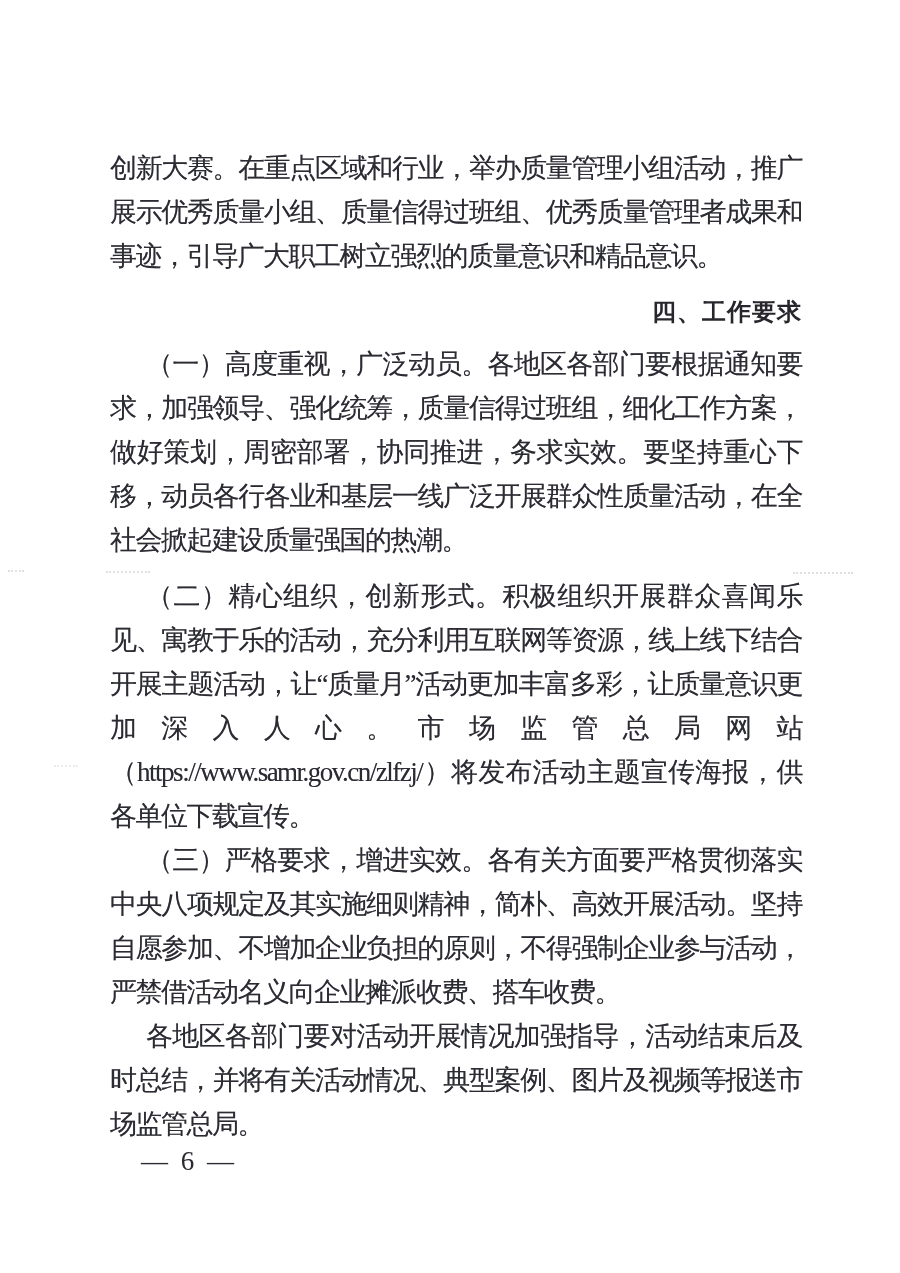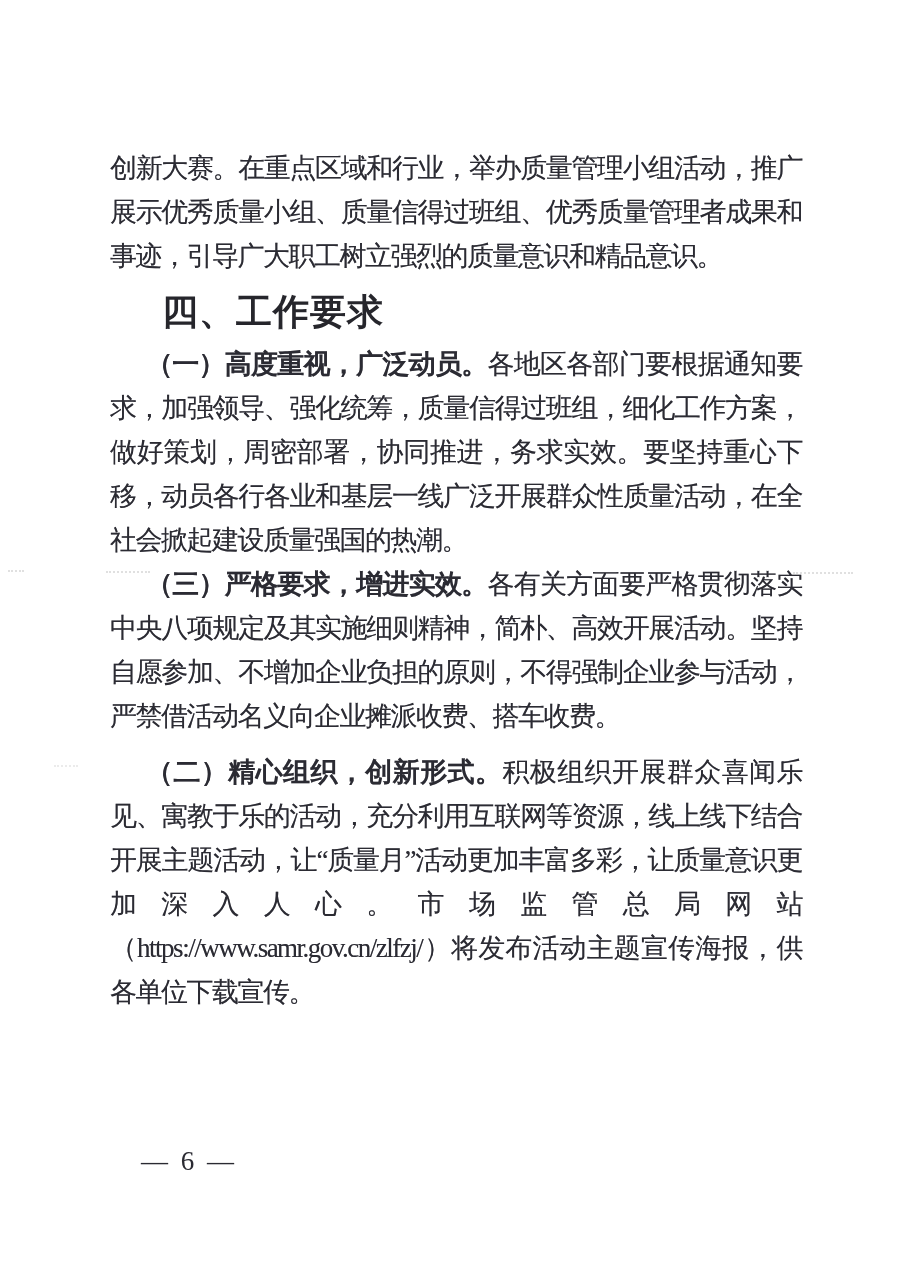--- a/index.html
+++ b/index.html
@@ -32,29 +32,30 @@
     color: #2b2b33;
     text-shadow: 0 0 0.5px rgba(43,43,51,0.45);
   }
   .indent {
     text-indent: 36px;
   }
   .section-heading {
     margin: 14px 0 10px 0;
     font-family: "Liberation Sans", "DejaVu Sans", sans-serif;
     font-weight: 700;
-    font-size: 36px;
+    font-size: 24px;
     line-height: 40px;
     letter-spacing: 1px;
     text-indent: 52px;
     color: #26262c;
+    text-align: right;
   }
   .spacer-a { margin-top: 12px; }
   .lead {
-    font-weight: 700;
+    font-weight: 400;
   }
   .page-number {
     position: absolute;
     left: 141px;
     top: 1146px;
     font-size: 27px;
     letter-spacing: 3px;
     color: #2a2a32;
     font-family: "Liberation Serif", "DejaVu Serif", serif;
   }
@@ -76,24 +77,25 @@
 <div class="page">
 
   <div class="textblock">
 
     <p class="body-par">创新大赛。在重点区域和行业，举办质量管理小组活动，推广展示优秀质量小组、质量信得过班组、优秀质量管理者成果和事迹，引导广大职工树立强烈的质量意识和精品意识。</p>
 
     <h2 class="section-heading">四、工作要求</h2>
 
     <p class="body-par indent"><span class="lead">（一）高度重视，广泛动员。</span><span>各地区各部门要根据通知要求，加强领导、强化统筹，质量信得过班组，细化工作方案，做好策划，周密部署，协同推进，务求实效。要坚持重心下移，动员各行各业和基层一线广泛开展群众性质量活动，在全社会掀起建设质量强国的热潮。</span></p>
 
+    <p class="body-par indent spacer-a"><span class="lead">（二）精心组织，创新形式。</span><span>积极组织开展群众喜闻乐见、寓教于乐的活动，充分利用互联网等资源，线上线下结合开展主题活动，让“质量月”活动更加丰富多彩，让质量意识更加深入人心。市场监管总局网站（https://www.samr.gov.cn/zlfzj/）将发布活动主题宣传海报，供各单位下载宣传。</span></p>
+
     <p class="body-par indent"><span class="lead">（三）严格要求，增进实效。</span><span>各有关方面要严格贯彻落实中央八项规定及其实施细则精神，简朴、高效开展活动。坚持自愿参加、不增加企业负担的原则，不得强制企业参与活动，严禁借活动名义向企业摊派收费、搭车收费。</span></p>
 
-    <p class="body-par indent spacer-a"><span class="lead">（二）精心组织，创新形式。</span><span>积极组织开展群众喜闻乐见、寓教于乐的活动，充分利用互联网等资源，线上线下结合开展主题活动，让“质量月”活动更加丰富多彩，让质量意识更加深入人心。市场监管总局网站（https://www.samr.gov.cn/zlfzj/）将发布活动主题宣传海报，供各单位下载宣传。</span></p>
-
+    <p class="body-par indent">各地区各部门要对活动开展情况加强指导，活动结束后及时总结，并将有关活动情况、典型案例、图片及视频等报送市场监管总局。</p>
 
 
   </div>
 
   <div class="page-number">— 6 —</div>
 
   <div class="scan-mark mark-1"></div>
   <div class="scan-mark mark-2"></div>
   <div class="scan-mark mark-3"></div>
   <div class="scan-mark mark-4"></div>

